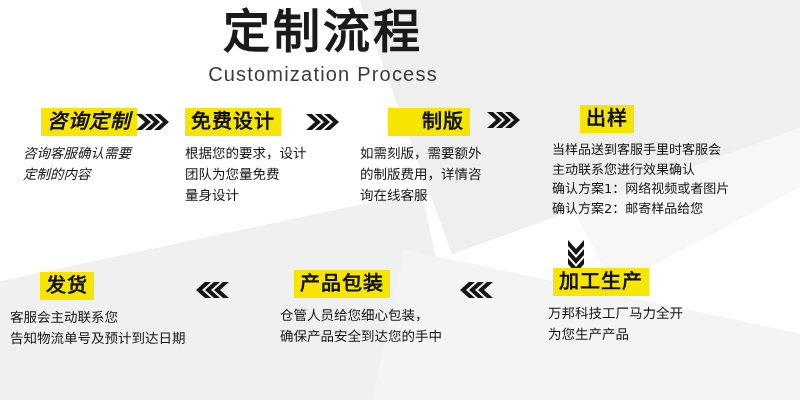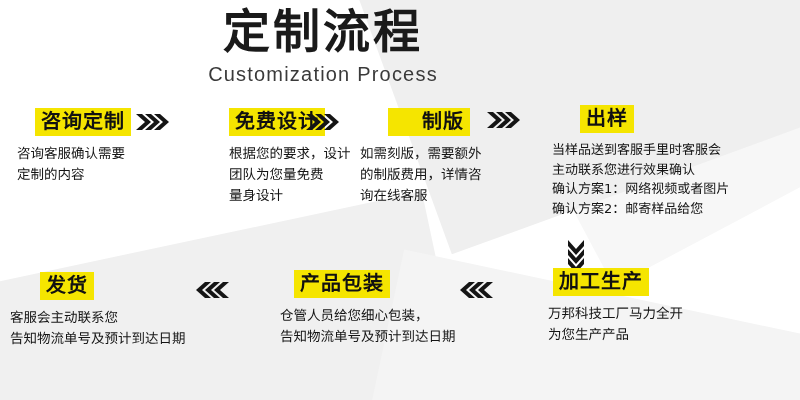--- a/index.html
+++ b/index.html
@@ -128,22 +128,22 @@
 
   
   .arrow {
     position: absolute;
     z-index: 6;
     line-height: 0;
   }
   .arrow svg { display: block; }
 
   
-  .s1 { left: 17px;  top: 108px; }
-  .s2 { left: 185px; top: 108px; margin-left: 44px; }
+  .s1 { left: 23px;  top: 108px; font-style: italic; }
+  .s2 { left: 185px; top: 108px; }
   .s3 { left: 360px; top: 108px; }
   .s4 { left: 552px; top: 105px; }
 
   .s1 .step-badge { margin-left: 18px; }
   .s2 .step-badge { margin-left: 0px; }
   .s3 .step-badge { margin-left: 28px; padding-left: 34px; }
   .s4 .step-badge { margin-left: 28px; }
 
   
   .s5 { left: 10px;  top: 272px; }
@@ -258,21 +258,21 @@
         <polygon points="33,2 27,2 18,10 27,18 33,18 24,10"></polygon>
         <polygon points="24,2 18,2 9,10 18,18 24,18 15,10"></polygon>
         <polygon points="15,2 9,2 0,10 9,18 15,18 6,10"></polygon>
       </g>
     </svg>
   </div>
 
   <div class="step s6">
     <div class="step-badge">产品包装</div>
     <div class="step-desc">仓管人员给您细心包装，
-告知物流单号及预计到达日期</div>
+确保产品安全到达您的手中</div>
   </div>
 
   <div class="arrow a6">
     <svg width="34" height="20" viewBox="0 0 34 20">
       <g fill="#151515">
         <polygon points="33,2 27,2 18,10 27,18 33,18 24,10"></polygon>
         <polygon points="24,2 18,2 9,10 18,18 24,18 15,10"></polygon>
         <polygon points="15,2 9,2 0,10 9,18 15,18 6,10"></polygon>
       </g>
     </svg>

